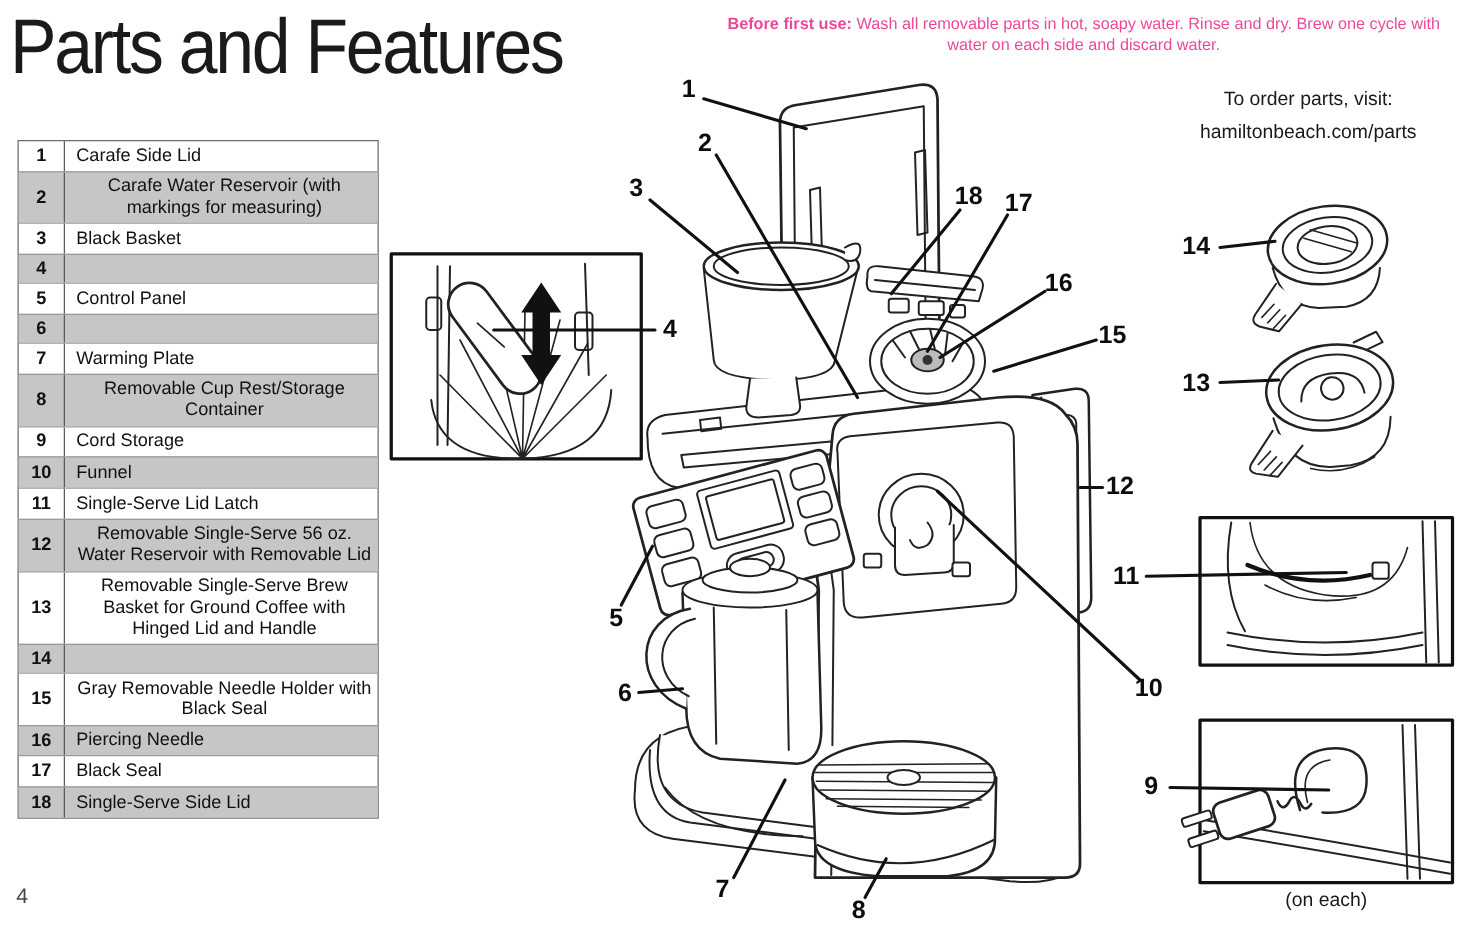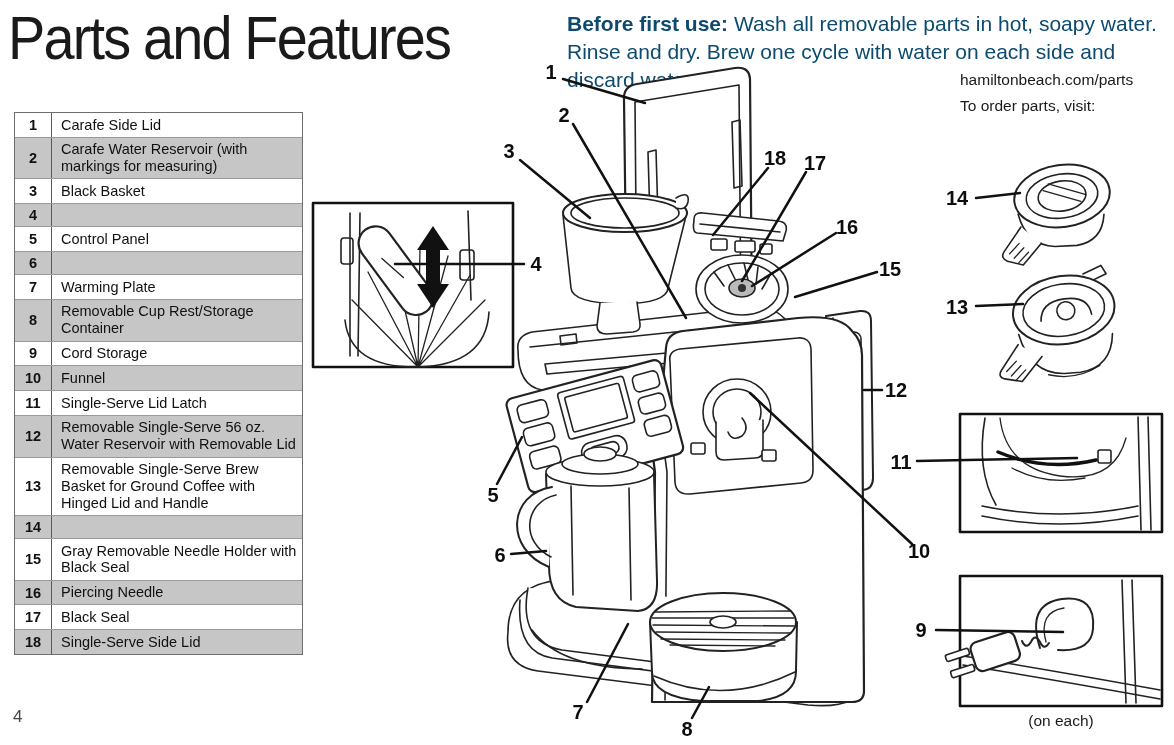--- a/index.html
+++ b/index.html
@@ -1,20 +1,20 @@
 <!DOCTYPE html>
 <html><head>
 <meta charset="utf-8">
 <style>
   html,body{margin:0;padding:0;background:#fff;}
   .page{position:relative;width:1174px;height:745px;background:#fff;overflow:hidden;
-        font-family:"Liberation Sans","DejaVu Sans",sans-serif;color:#111;}
+        font-family:"Liberation Sans","DejaVu Sans",sans-serif;color:#111;text-align:center;}
   .title{position:absolute;left:8px;top:2px;font-size:62px;font-weight:400;letter-spacing:-2px;
          transform:scaleX(.9);transform-origin:left top;white-space:nowrap;color:#1a1a1a;}
-  .intro{position:absolute;left:567px;top:10px;width:600px;font-size:21px;line-height:1.33;color:#0c4a6e;}
+  .intro{position:absolute;left:567px;top:10px;width:600px;font-size:13px;line-height:1.33;color:#ec4899;}
   .order{position:absolute;left:960px;top:67px;font-size:15.5px;line-height:1.7;color:#1a1a1a;}
   .parts-table{position:absolute;left:14px;top:112px;width:287px;border:1.5px solid #6e6e6e;background:#fff;}
   .prow{display:flex;border-top:1px solid #9a9a9a;}
   .prow:first-child{border-top:none;}
   .prow.alt{background:#c6c6c6;}
   .cnum{flex:0 0 36px;border-right:1.5px solid #5a5a5a;display:flex;align-items:center;
         justify-content:center;font-weight:bold;font-size:14.5px;padding:3px 0;}
   .cname{flex:1;padding:3.5px 4px 3.5px 9px;font-size:14.5px;line-height:1.16;display:flex;align-items:center;}
   .diagram-svg{position:absolute;left:300px;top:40px;width:874px;height:705px;pointer-events:none;}
   .co{position:absolute;transform:translate(-50%,-50%);font-size:20px;font-weight:bold;color:#0d0d0d;
@@ -25,22 +25,22 @@
 </head>
 <body>
 
 <div class="page">
 
   <div class="title">Parts and Features</div>
 
   <div class="intro"><b>Before first use:</b> <span>Wash all removable parts in hot, soapy water. Rinse and dry. Brew one cycle with water on each side and discard water.</span></div>
 
   <div class="order">
+    <div>To order parts, visit:</div>
     <div>hamiltonbeach.com/parts</div>
-    <div>To order parts, visit:</div>
   </div>
 
   <div class="parts-table">
     <div class="prow">
         <div class="cnum">1</div>
         <div class="cname">Carafe Side Lid</div>
       </div>
     <div class="prow alt">
         <div class="cnum">2</div>
         <div class="cname">Carafe Water Reservoir (with markings for measuring)</div>

